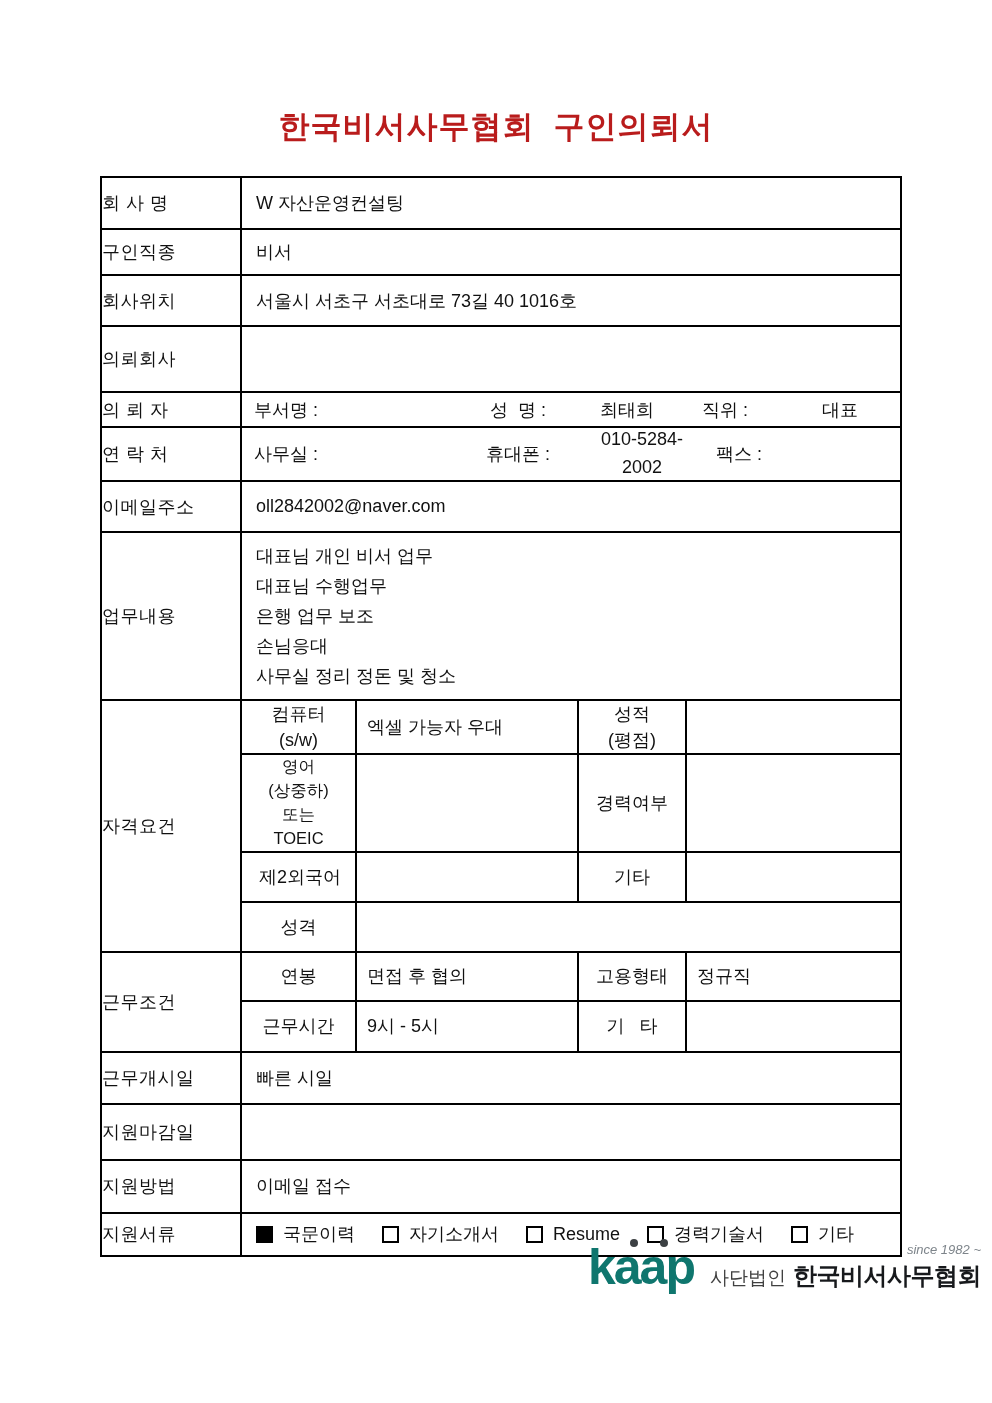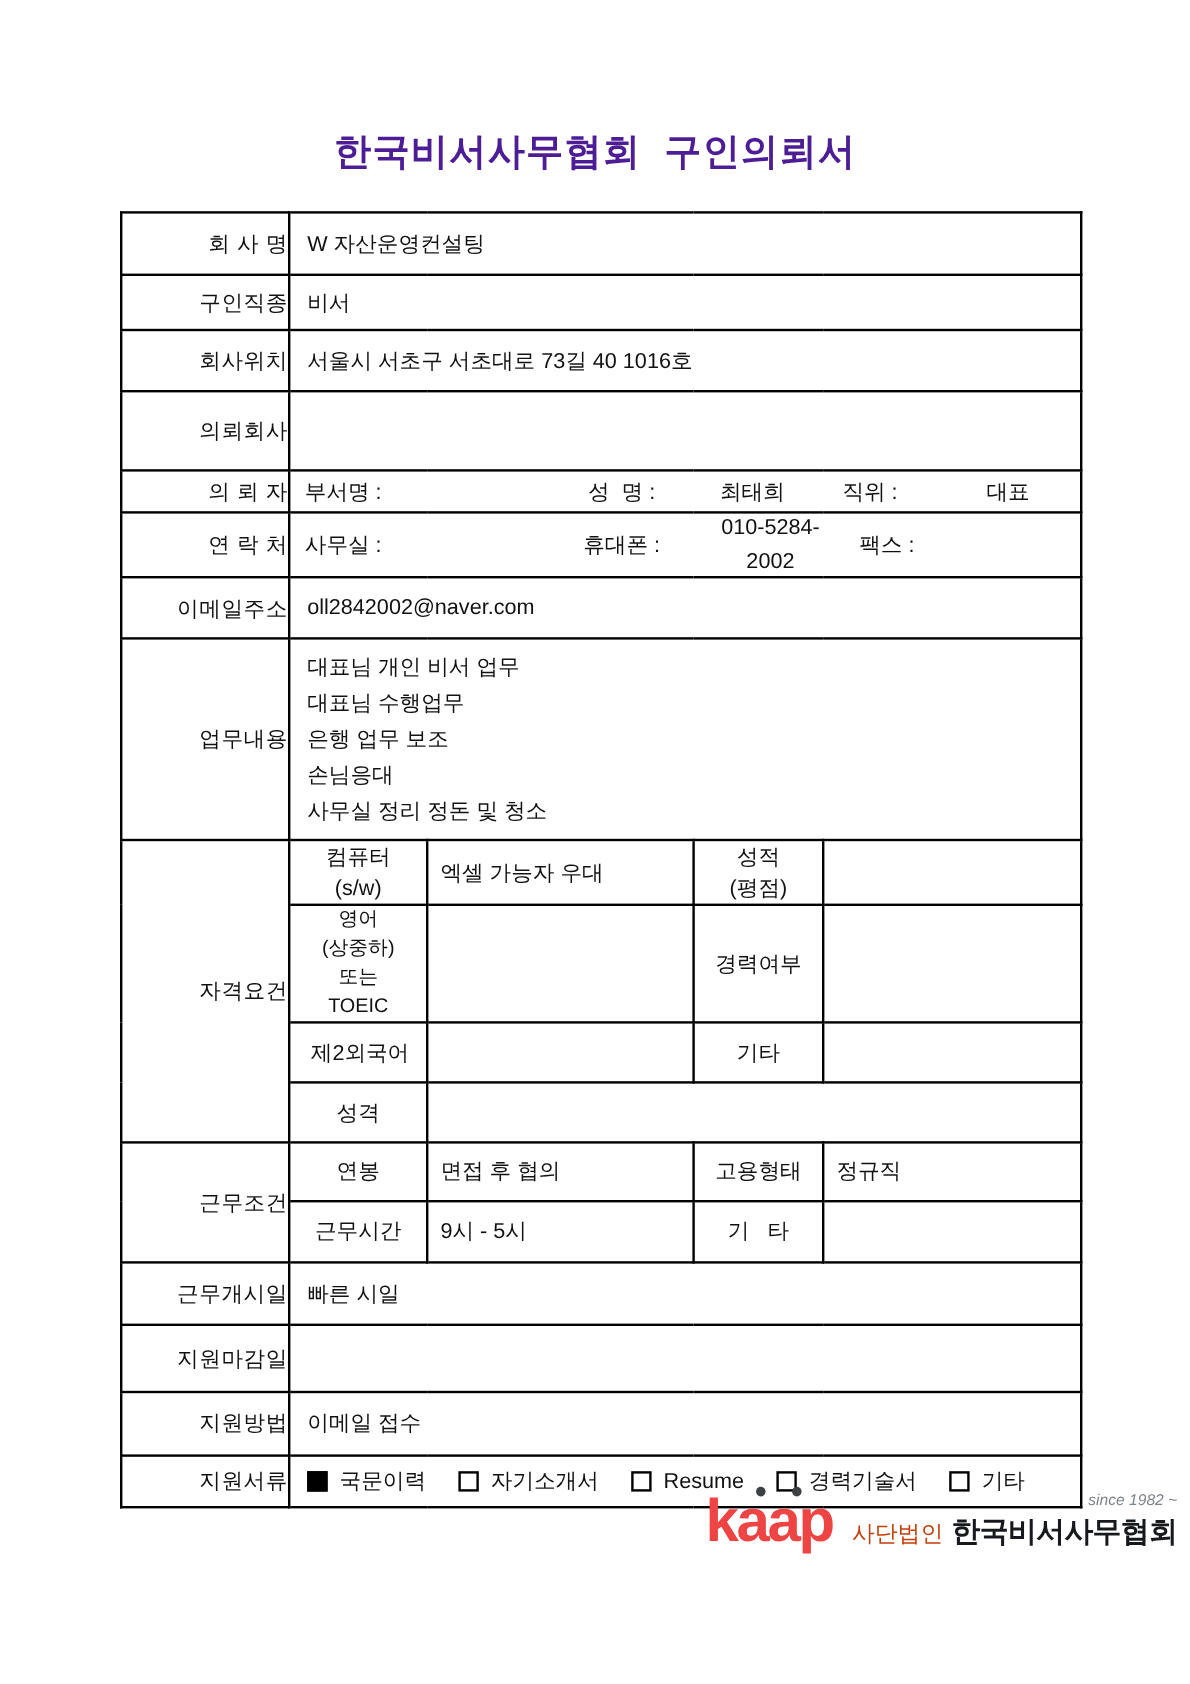--- a/index.html
+++ b/index.html
@@ -17,37 +17,37 @@
   }
   .doc-title {
     position:absolute;
     top:106px; left:0;
     width:100%;
     text-align:center;
     font-size:31px;
     font-weight:bold;
     letter-spacing:1px;
     white-space:pre;
-    color:#4c1d95;
+    color:#b91c1c;
   }
   table.doc-table {
     position:absolute;
     left:100px; top:176px;
     width:800px;
     border-collapse:collapse;
     table-layout:fixed;
   }
   td {
     border:2px solid #000000;
     font-size:18px;
     vertical-align:middle;
     overflow:hidden;
   }
   td.lbl {
-    text-align:right;
+    text-align:left;
     letter-spacing:0.5px;
   }
   td.val {
     padding-left:14px;
     text-align:left;
   }
   td.sublbl {
     text-align:center;
     padding:0 17px;
     word-break:keep-all;
@@ -85,21 +85,21 @@
     position:absolute;
     left:588px; top:1236px;
     width:330px; height:74px;
   }
   .logo-kaap {
     position:absolute;
     left:0; top:6px;
     font-size:50px;
     font-weight:bold;
     letter-spacing:-2px;
-    color:#ef4444;
+    color:#0f766e;
     line-height:1;
   }
   .logo-dot {
     position:absolute;
     width:8px; height:8px;
     border-radius:50%;
     background:#3c4043;
     top:3px;
   }
   .logo-dot.d1 { left:42px; }
@@ -110,21 +110,21 @@
     white-space:nowrap;
   }
   .logo-since {
     font-size:13px;
     font-style:italic;
     color:#7d848a;
     margin-bottom:3px;
     text-align:right;
   }
   .logo-orgline { display:flex; align-items:baseline; gap:7px; }
-  .logo-orgtype { font-size:19px; color:#c2410c; }
+  .logo-orgtype { font-size:19px; color:#404040; }
   .logo-orgname { font-size:24px; font-weight:bold; color:#17191c; letter-spacing:-0.5px; }
 </style>
 </head>
 <body>
 
 <div class="page">
 
   <div class="doc-title">한국비서사무협회  구인의뢰서</div>
 
   <table class="doc-table">

